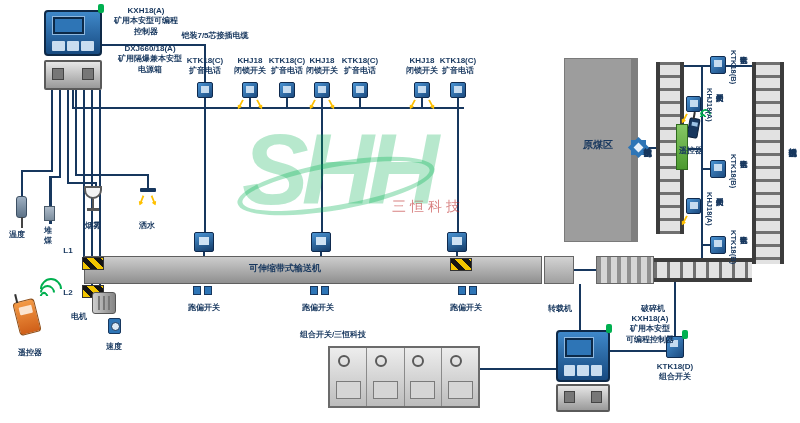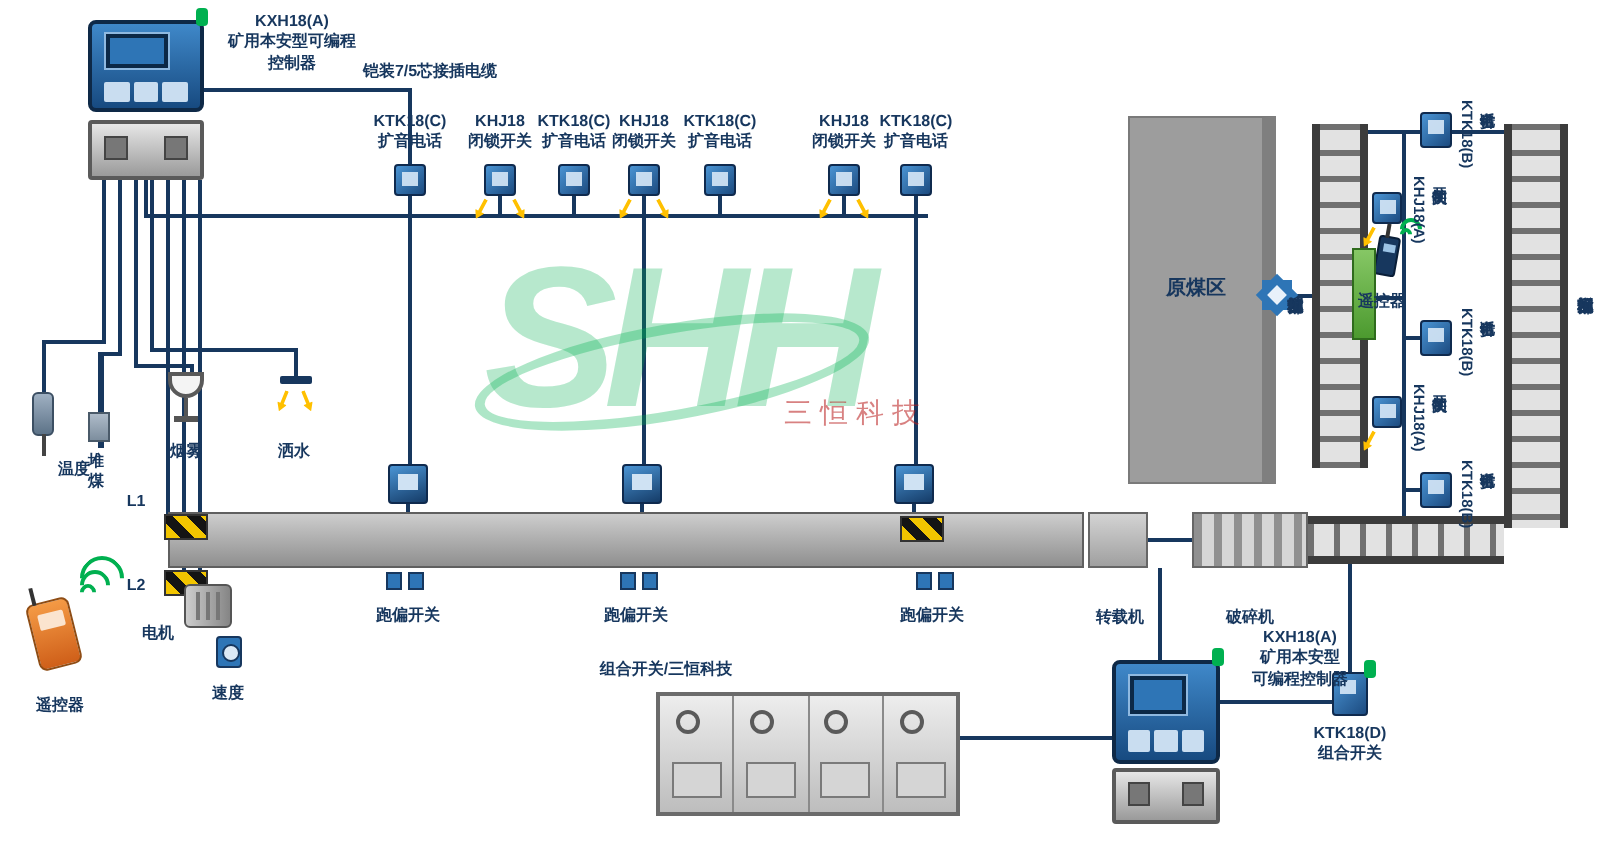--- a/index.html
+++ b/index.html
@@ -132,20 +132,23 @@
       </span>
   </div>
   <div class="ant" style="left:98px;top:4px"></div>
   <div class="powerbox" style="left:44px;top:60px;width:58px;height:30px">
       <i></i>
       <i></i>
     </div>
   <div class="lbl" style="left:100px;top:6px;width:92px">KXH18(A)
 矿用本安型可编程
 控制器</div>
+  <div class="lbl" style="left:104px;top:44px;width:92px">DXJ660/18(A)
+矿用隔爆兼本安型
+电源箱</div>
   <div class="lbl" style="left:160px;top:31px;width:110px">铠装7/5芯接插电缆</div>
 
   <div class="lbl" style="left:179px;top:56px;width:52px">KTK18(C)
 扩音电话</div>
   <div class="dev" style="left:197px;top:82px"></div>
   <div class="lbl" style="left:224px;top:56px;width:52px">KHJ18
 闭锁开关</div>
   <div class="dev" style="left:242px;top:82px">
     <span class="arr" style="left:-5px;top:16px;transform:rotate(28deg)"></span>
     <span class="arr" style="right:-5px;top:16px;transform:rotate(-28deg)"></span>
@@ -166,21 +169,21 @@
 闭锁开关</div>
   <div class="dev" style="left:414px;top:82px">
     <span class="arr" style="left:-5px;top:16px;transform:rotate(28deg)"></span>
     <span class="arr" style="right:-5px;top:16px;transform:rotate(-28deg)"></span>
   </div>
   <div class="lbl" style="left:432px;top:56px;width:52px">KTK18(C)
 扩音电话</div>
   <div class="dev" style="left:450px;top:82px"></div>
 
   <div class="sensor-temp" style="left:16px;top:196px"></div>
-  <div class="lbl" style="left:22px;top:230px;width:30px">温度</div>
+  <div class="lbl" style="left:2px;top:230px;width:30px">温度</div>
   <div class="rod" style="left:49px;top:176px;width:3px;height:48px"></div>
   <div class="bob" style="left:44px;top:206px;width:11px;height:15px"></div>
   <div class="lbl" style="left:42px;top:226px;width:12px;height:26px">堆煤</div>
   <div class="smoke-cup" style="left:84px;top:186px"></div>
   <div class="ln" style="left:92px;top:199px;width:2px;height:9px;background:#555"></div>
   <div class="ln" style="left:87px;top:208px;width:12px;height:3px;background:#555"></div>
   <div class="lbl" style="left:80px;top:221px;width:26px">烟雾</div>
   <div class="spray-bar" style="left:140px;top:188px;width:16px;height:4px"></div>
   <span class="arr" style="left:139px;top:195px;transform:rotate(22deg)"></span>
   <span class="arr" style="left:151px;top:195px;transform:rotate(-22deg)"></span>
@@ -195,34 +198,35 @@
       <i class="antenna"></i>
       <i class="pad"></i>
     </div>
   <div class="wifi" style="left:40px;top:276px;width:24px;height:24px">
     <b style="width:8px;height:8px"></b>
       <b style="width:15px;height:15px"></b>
       <b style="width:22px;height:22px"></b>
   </div>
   <div class="lbl" style="left:8px;top:348px;width:44px">遥控器</div>
 
+  <div class="lbl" style="left:225px;top:263px;width:120px;font-size:9px;z-index:12">可伸缩带式输送机</div>
   <div class="spk" style="left:194px;top:232px"></div>
   <div class="spk" style="left:311px;top:232px"></div>
   <div class="spk" style="left:447px;top:232px"></div>
   <div class="devsm" style="left:193px;top:286px"></div>
   <div class="devsm" style="left:204px;top:286px"></div>
   <div class="devsm" style="left:310px;top:286px"></div>
   <div class="devsm" style="left:321px;top:286px"></div>
   <div class="devsm" style="left:458px;top:286px"></div>
   <div class="devsm" style="left:469px;top:286px"></div>
   <div class="lbl" style="left:178px;top:303px;width:52px">跑偏开关</div>
   <div class="lbl" style="left:292px;top:303px;width:52px">跑偏开关</div>
   <div class="lbl" style="left:440px;top:303px;width:52px">跑偏开关</div>
   <div class="lbl" style="left:540px;top:304px;width:40px">转载机</div>
-  <div class="lbl" style="left:605px;top:304px;width:40px">破碎机</div>
+  <div class="lbl" style="left:633px;top:304px;width:40px">破碎机</div>
 
   <div class="lbl" style="left:288px;top:330px;width:90px">组合开关/三恒科技</div>
   <div class="cabinet" style="left:328px;top:346px;width:152px;height:62px">
     <div class="panel"></div>
     <div class="panel"></div>
     <div class="panel"></div>
     <div class="panel"></div>
   </div>
 
   <div class="lbl" style="left:566px;top:138px;width:64px;font-size:10px;z-index:12">原煤区</div>

